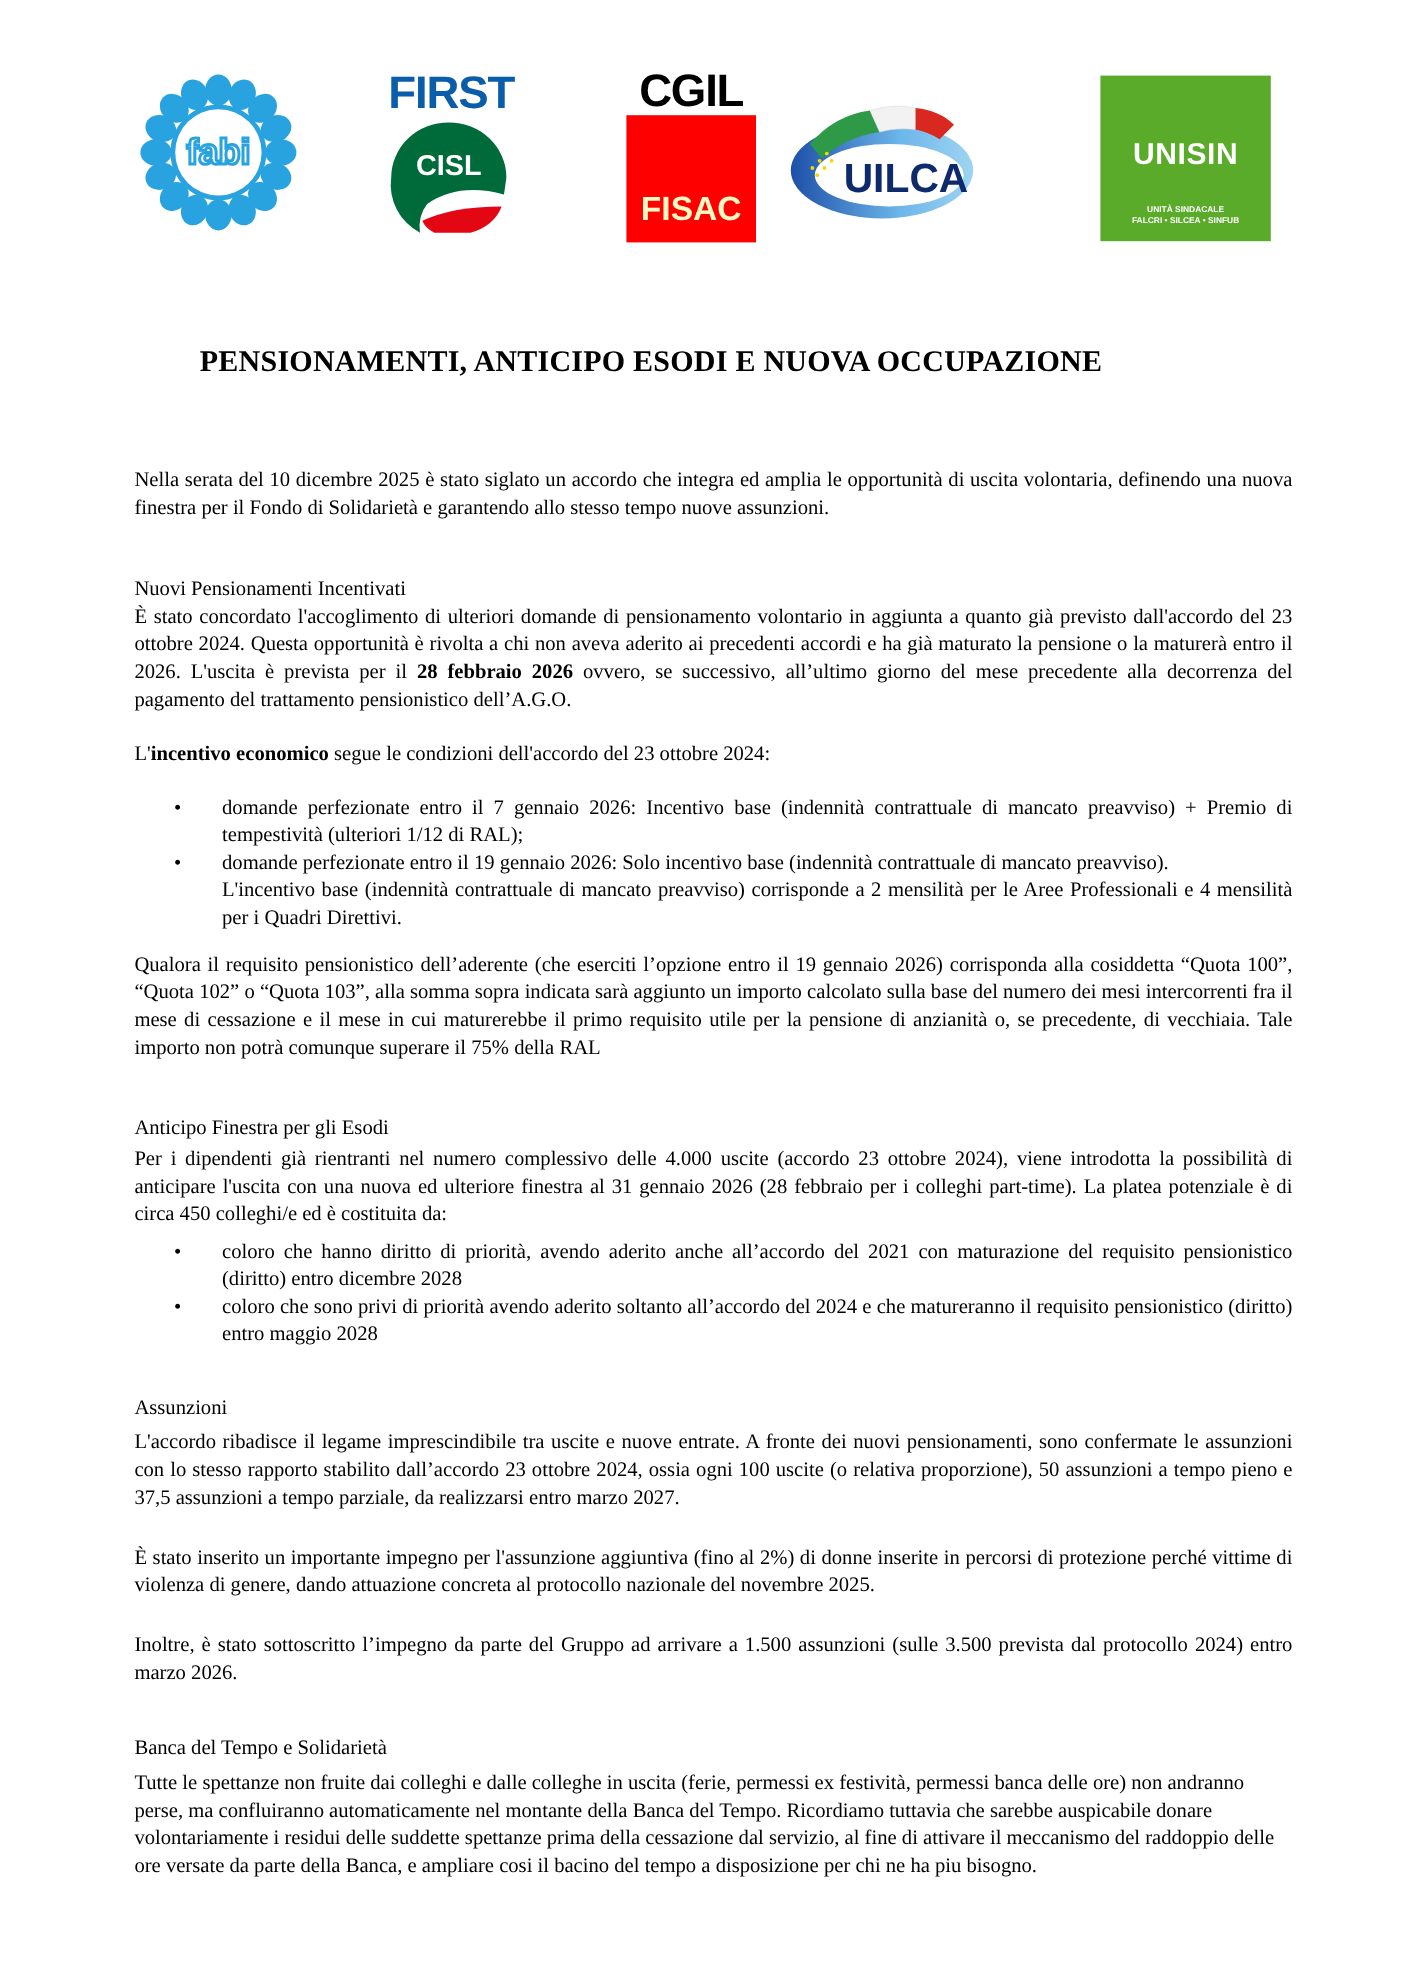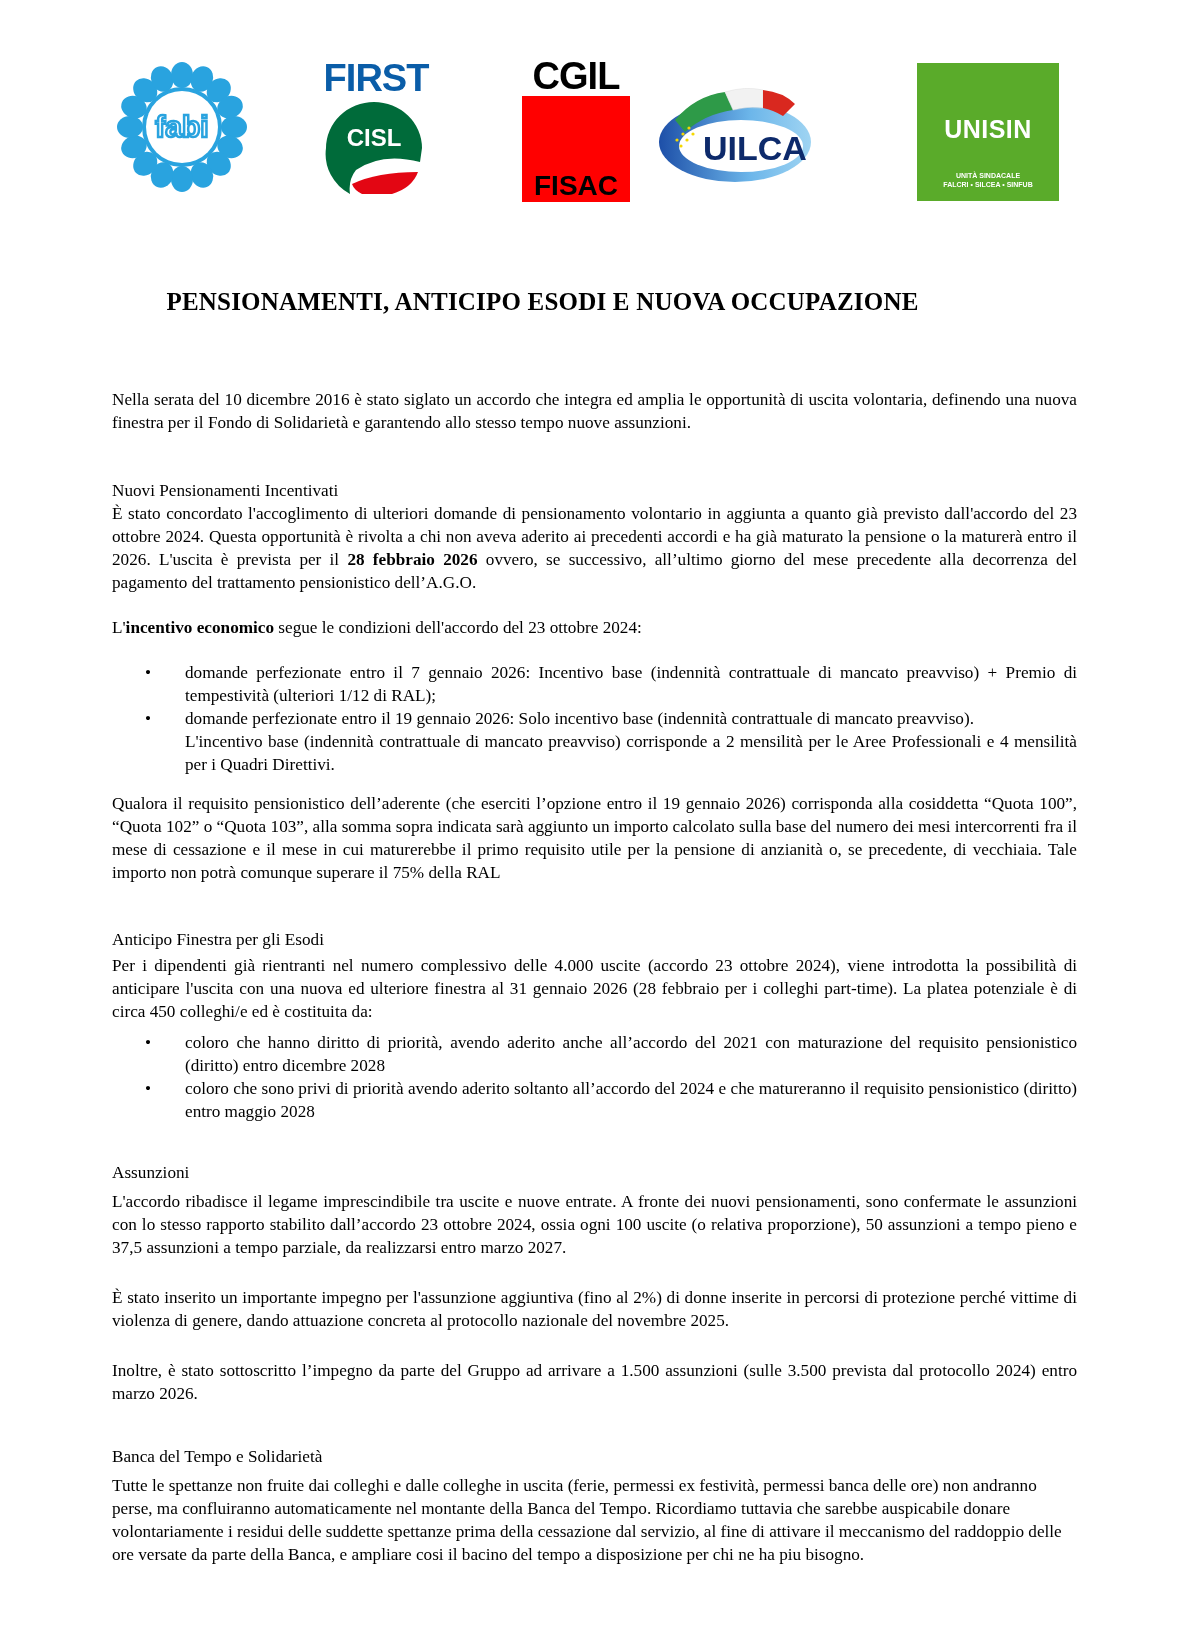--- a/index.html
+++ b/index.html
@@ -12,22 +12,22 @@
   
   .first { left: 312px; top: 58px; width: 128px; height: 140px; }
   .first-word { position: absolute; top: 0; left: 0; width: 128px; text-align: center;
     font-family: "Liberation Sans", sans-serif; font-weight: bold; font-size: 38px; color: #0a5da8; line-height: 40px; letter-spacing: -1px; }
   .cisl-circle { position: absolute; top: 42px; left: 10px; width: 104px; height: 96px; }
   
   .cgil { left: 522px; top: 58px; width: 108px; height: 145px; }
   .cgil-word { position: absolute; top: 0; left: 0; width: 108px; text-align: center;
     font-family: "Liberation Sans", sans-serif; font-weight: 700; font-size: 38px; color: #000; line-height: 36px; letter-spacing: -1px; }
   .fisac-box { position: absolute; top: 38px; left: 0; width: 108px; height: 106px; background: #ff0000; }
-  .fisac-word { position: absolute; bottom: 0; left: 0; width: 108px; text-align: center;
-    font-family: "Liberation Sans", sans-serif; font-weight: 900; font-size: 28px; color: #000000; line-height: 32px; }
+  .fisac-word { position: absolute; bottom: 12px; left: 0; width: 108px; text-align: center;
+    font-family: "Liberation Sans", sans-serif; font-weight: 900; font-size: 28px; color: #fef9c3; line-height: 32px; }
   
   .uilca { left: 655px; top: 80px; width: 170px; height: 110px; }
   
   .unisin { left: 917px; top: 63px; width: 142px; height: 138px; background: #5aab2a; }
   .unisin-word { position: absolute; top: 52px; left: 0; width: 142px; text-align: center;
     font-family: "Liberation Sans", sans-serif; font-weight: 700; font-size: 25px; color: #fff; letter-spacing: 0.5px; }
   .unisin-sub { position: absolute; top: 108px; left: 0; width: 142px; text-align: center;
     font-family: "Liberation Sans", sans-serif; font-weight: bold; font-size: 7px; color: #fff; line-height: 9px; }
 
   .doc-title { position: absolute; top: 288px; left: 0; width: 1085px; text-align: center;
@@ -122,21 +122,21 @@
     <div class="unisin-sub">
       <div>UNITÀ SINDACALE</div>
       <div>FALCRI • SILCEA • SINFUB</div>
     </div>
   </div>
 </div>
 
 <h1 class="doc-title" style="margin:0;">PENSIONAMENTI, ANTICIPO ESODI E NUOVA OCCUPAZIONE</h1>
 
 <div class="content">
-  <p class="sp-intro">Nella serata del 10 dicembre 2016 è stato siglato un accordo che integra ed amplia le opportunità di uscita volontaria, definendo una nuova finestra per il Fondo di Solidarietà e garantendo allo stesso tempo nuove assunzioni.</p>
+  <p class="sp-intro">Nella serata del 10 dicembre 2025 è stato siglato un accordo che integra ed amplia le opportunità di uscita volontaria, definendo una nuova finestra per il Fondo di Solidarietà e garantendo allo stesso tempo nuove assunzioni.</p>
 
   <div>
     <div class="h">Nuovi Pensionamenti Incentivati</div>
     <p><span>È stato concordato l'accoglimento di ulteriori domande di pensionamento volontario in aggiunta a quanto già previsto dall'accordo del 23 ottobre 2024. Questa opportunità è rivolta a chi non aveva aderito ai precedenti accordi e ha già maturato la pensione o la maturerà entro il 2026.  L'uscita è prevista per il </span><b>28 febbraio 2026</b><span> ovvero, se successivo, all’ultimo giorno del mese precedente alla decorrenza del pagamento del trattamento pensionistico dell’A.G.O.</span></p>
     <div class="gap-sm"></div>
     <p><span>L'</span><b>incentivo economico</b><span> segue le condizioni dell'accordo del 23 ottobre 2024:</span></p>
     <div class="gap-sm"></div>
     <ul>
       <li><span class="bullet">•</span><span>domande perfezionate entro il 7 gennaio 2026: Incentivo base (indennità contrattuale di mancato preavviso) + Premio di tempestività (ulteriori 1/12 di RAL);</span></li>
       <li><span class="bullet">•</span><span>domande perfezionate entro il 19 gennaio 2026: Solo incentivo base (indennità contrattuale di mancato preavviso).</span></li>

